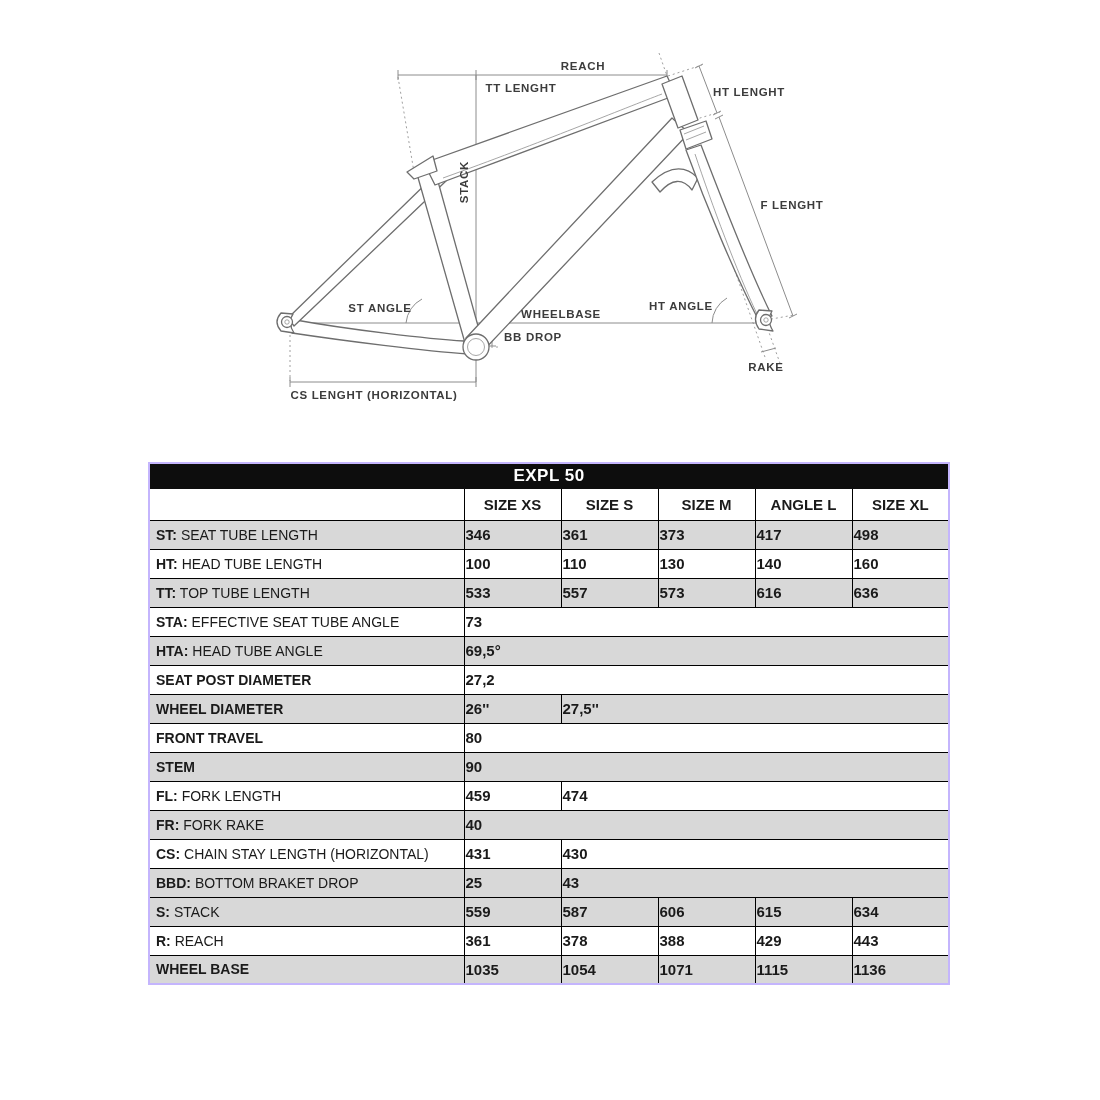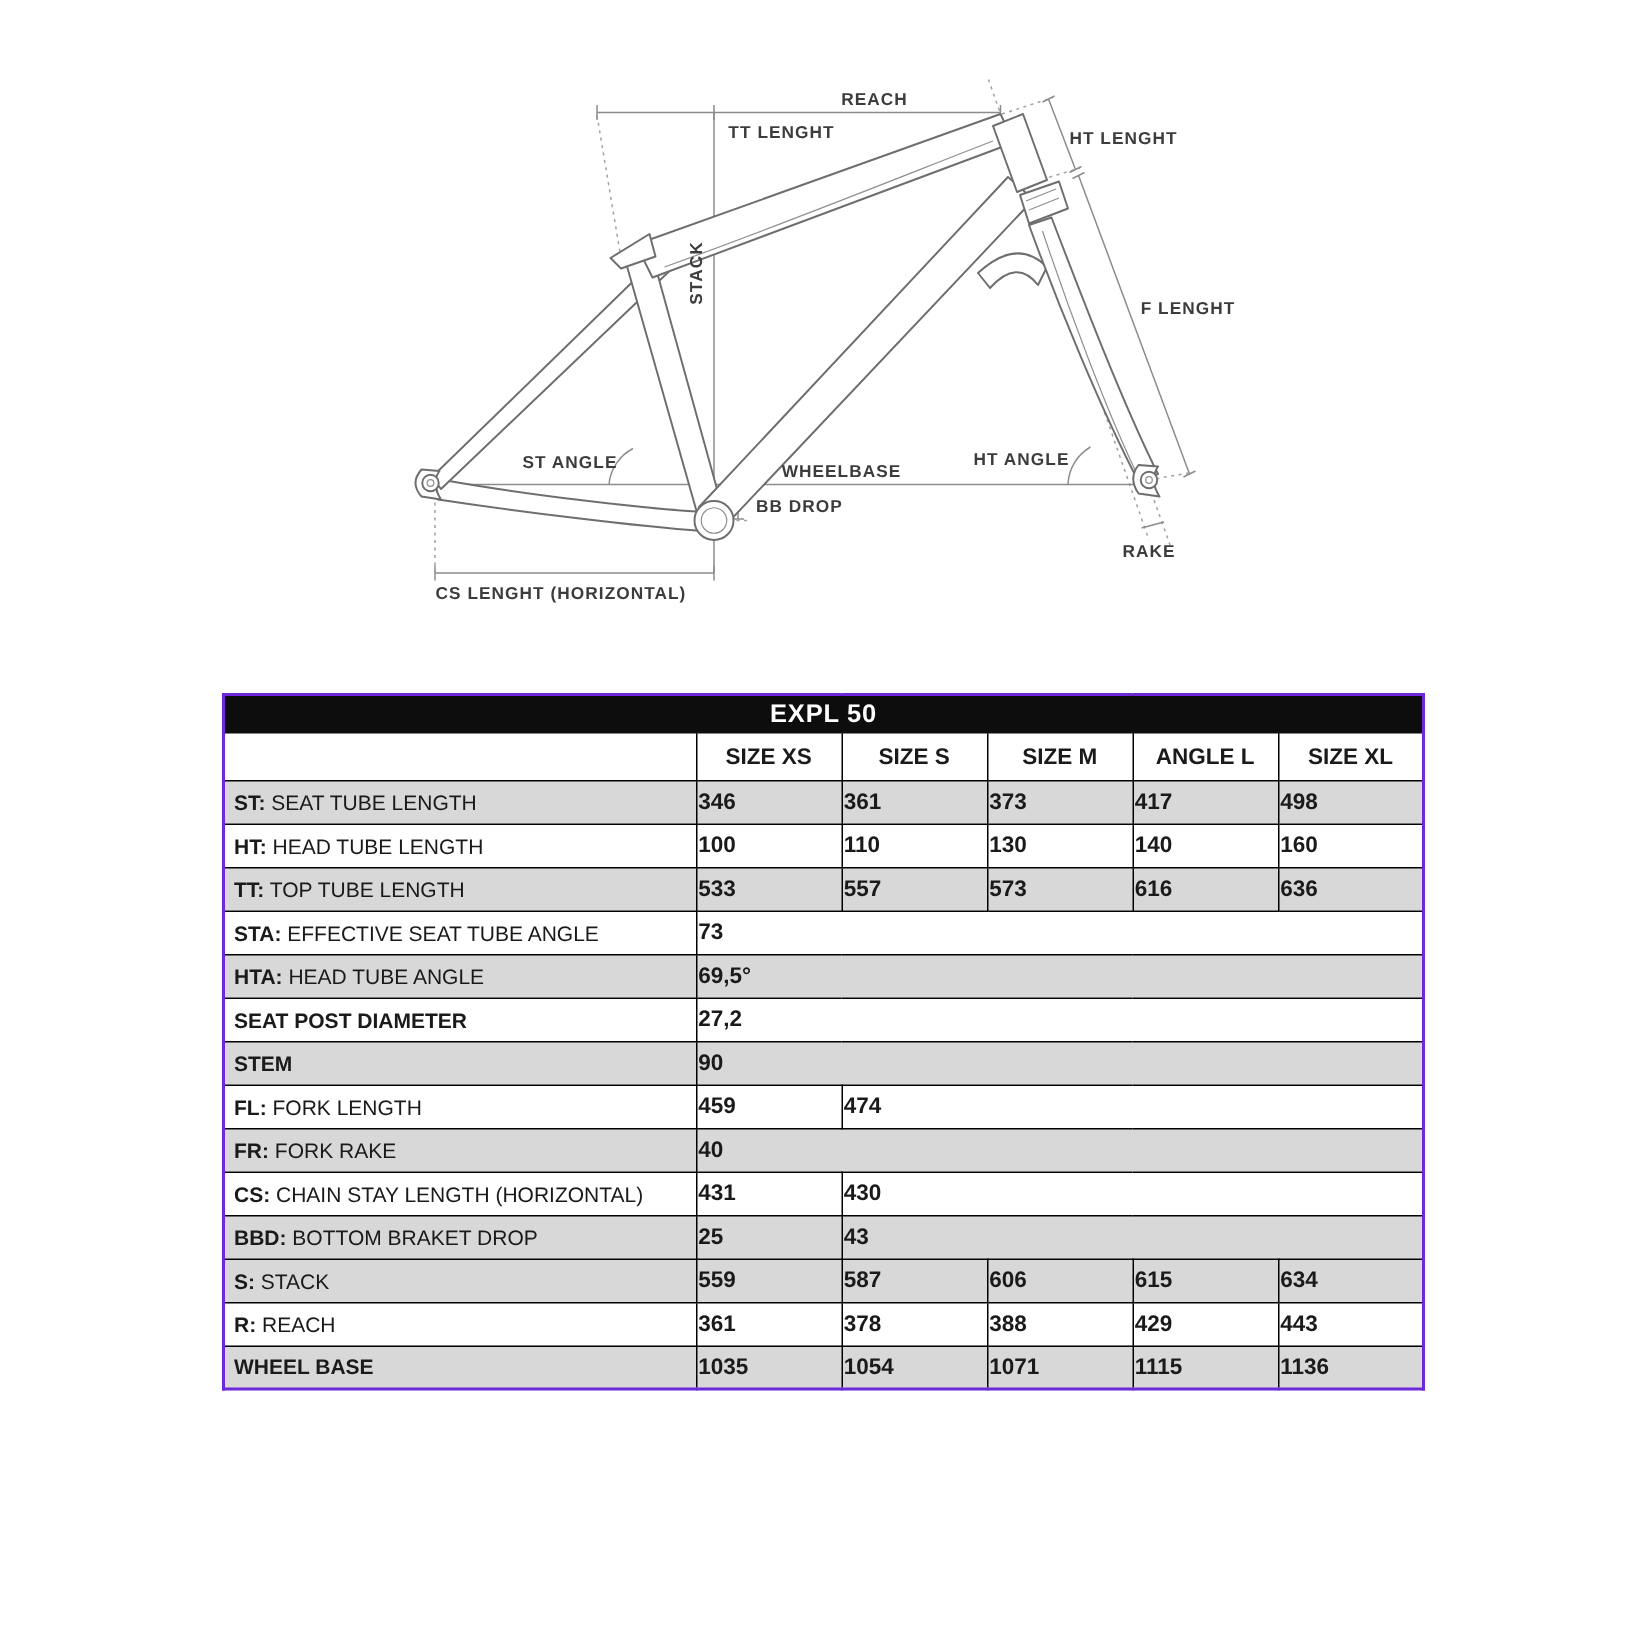--- a/index.html
+++ b/index.html
@@ -9,21 +9,21 @@
   }
   .diagram{position:absolute;top:0;left:0;width:1100px;height:450px;}
   svg text{font-family:"Liberation Sans", sans-serif;}
   .dlabel{font-size:11.5px;font-weight:bold;fill:#3c3c3c;letter-spacing:.7px;}
   .tube{fill:#ffffff;stroke:#6e6e6e;stroke-width:1.3;stroke-linejoin:round;}
   .thin{fill:none;stroke:#8f8f8f;stroke-width:.8;}
   .dim{fill:none;stroke:#8c8c8c;stroke-width:1;}
   .dot{fill:none;stroke:#a0a0a0;stroke-width:1;stroke-dasharray:2 3;}
 
   .table-wrap{position:absolute;left:148px;top:462px;width:800px;}
-  table{border-collapse:collapse;width:800px;table-layout:fixed;border:2px solid #6d28d9;}
+  table{border-collapse:collapse;width:800px;table-layout:fixed;border:2px solid #c4b5fd;}
   col.c-label{width:315px;}
   col.c-size{width:97px;}
   th,td{border:1px solid #000;box-sizing:border-box;}
   .title-row th{
     background:#0d0d0d;color:#fff;height:25px;border:1px solid #0d0d0d;
     font-size:17px;font-weight:bold;text-align:center;letter-spacing:.5px;
   }
   .size-row th{height:32px;font-size:15px;font-weight:bold;text-align:center;color:#1a1a1a;}
   tbody th{
     height:29px;text-align:left;padding-left:6px;font-size:14px;font-weight:normal;
@@ -151,20 +151,29 @@
         </tr>
         <tr class="shaded">
           <th><span class="prefix">HTA:</span> HEAD TUBE ANGLE</th>
           <td colspan="5">69,5°</td>
         </tr>
         <tr>
           <th><span class="prefix">SEAT POST DIAMETER</span></th>
           <td colspan="5">27,2</td>
         </tr>
         <tr class="shaded">
+          <th><span class="prefix">WHEEL DIAMETER</span></th>
+          <td colspan="1">26''</td>
+          <td colspan="4">27,5''</td>
+        </tr>
+        <tr>
+          <th><span class="prefix">FRONT TRAVEL</span></th>
+          <td colspan="5">80</td>
+        </tr>
+        <tr class="shaded">
           <th><span class="prefix">STEM</span></th>
           <td colspan="5">90</td>
         </tr>
         <tr>
           <th><span class="prefix">FL:</span> FORK LENGTH</th>
           <td colspan="1">459</td>
           <td colspan="4">474</td>
         </tr>
         <tr class="shaded">
           <th><span class="prefix">FR:</span> FORK RAKE</th>

